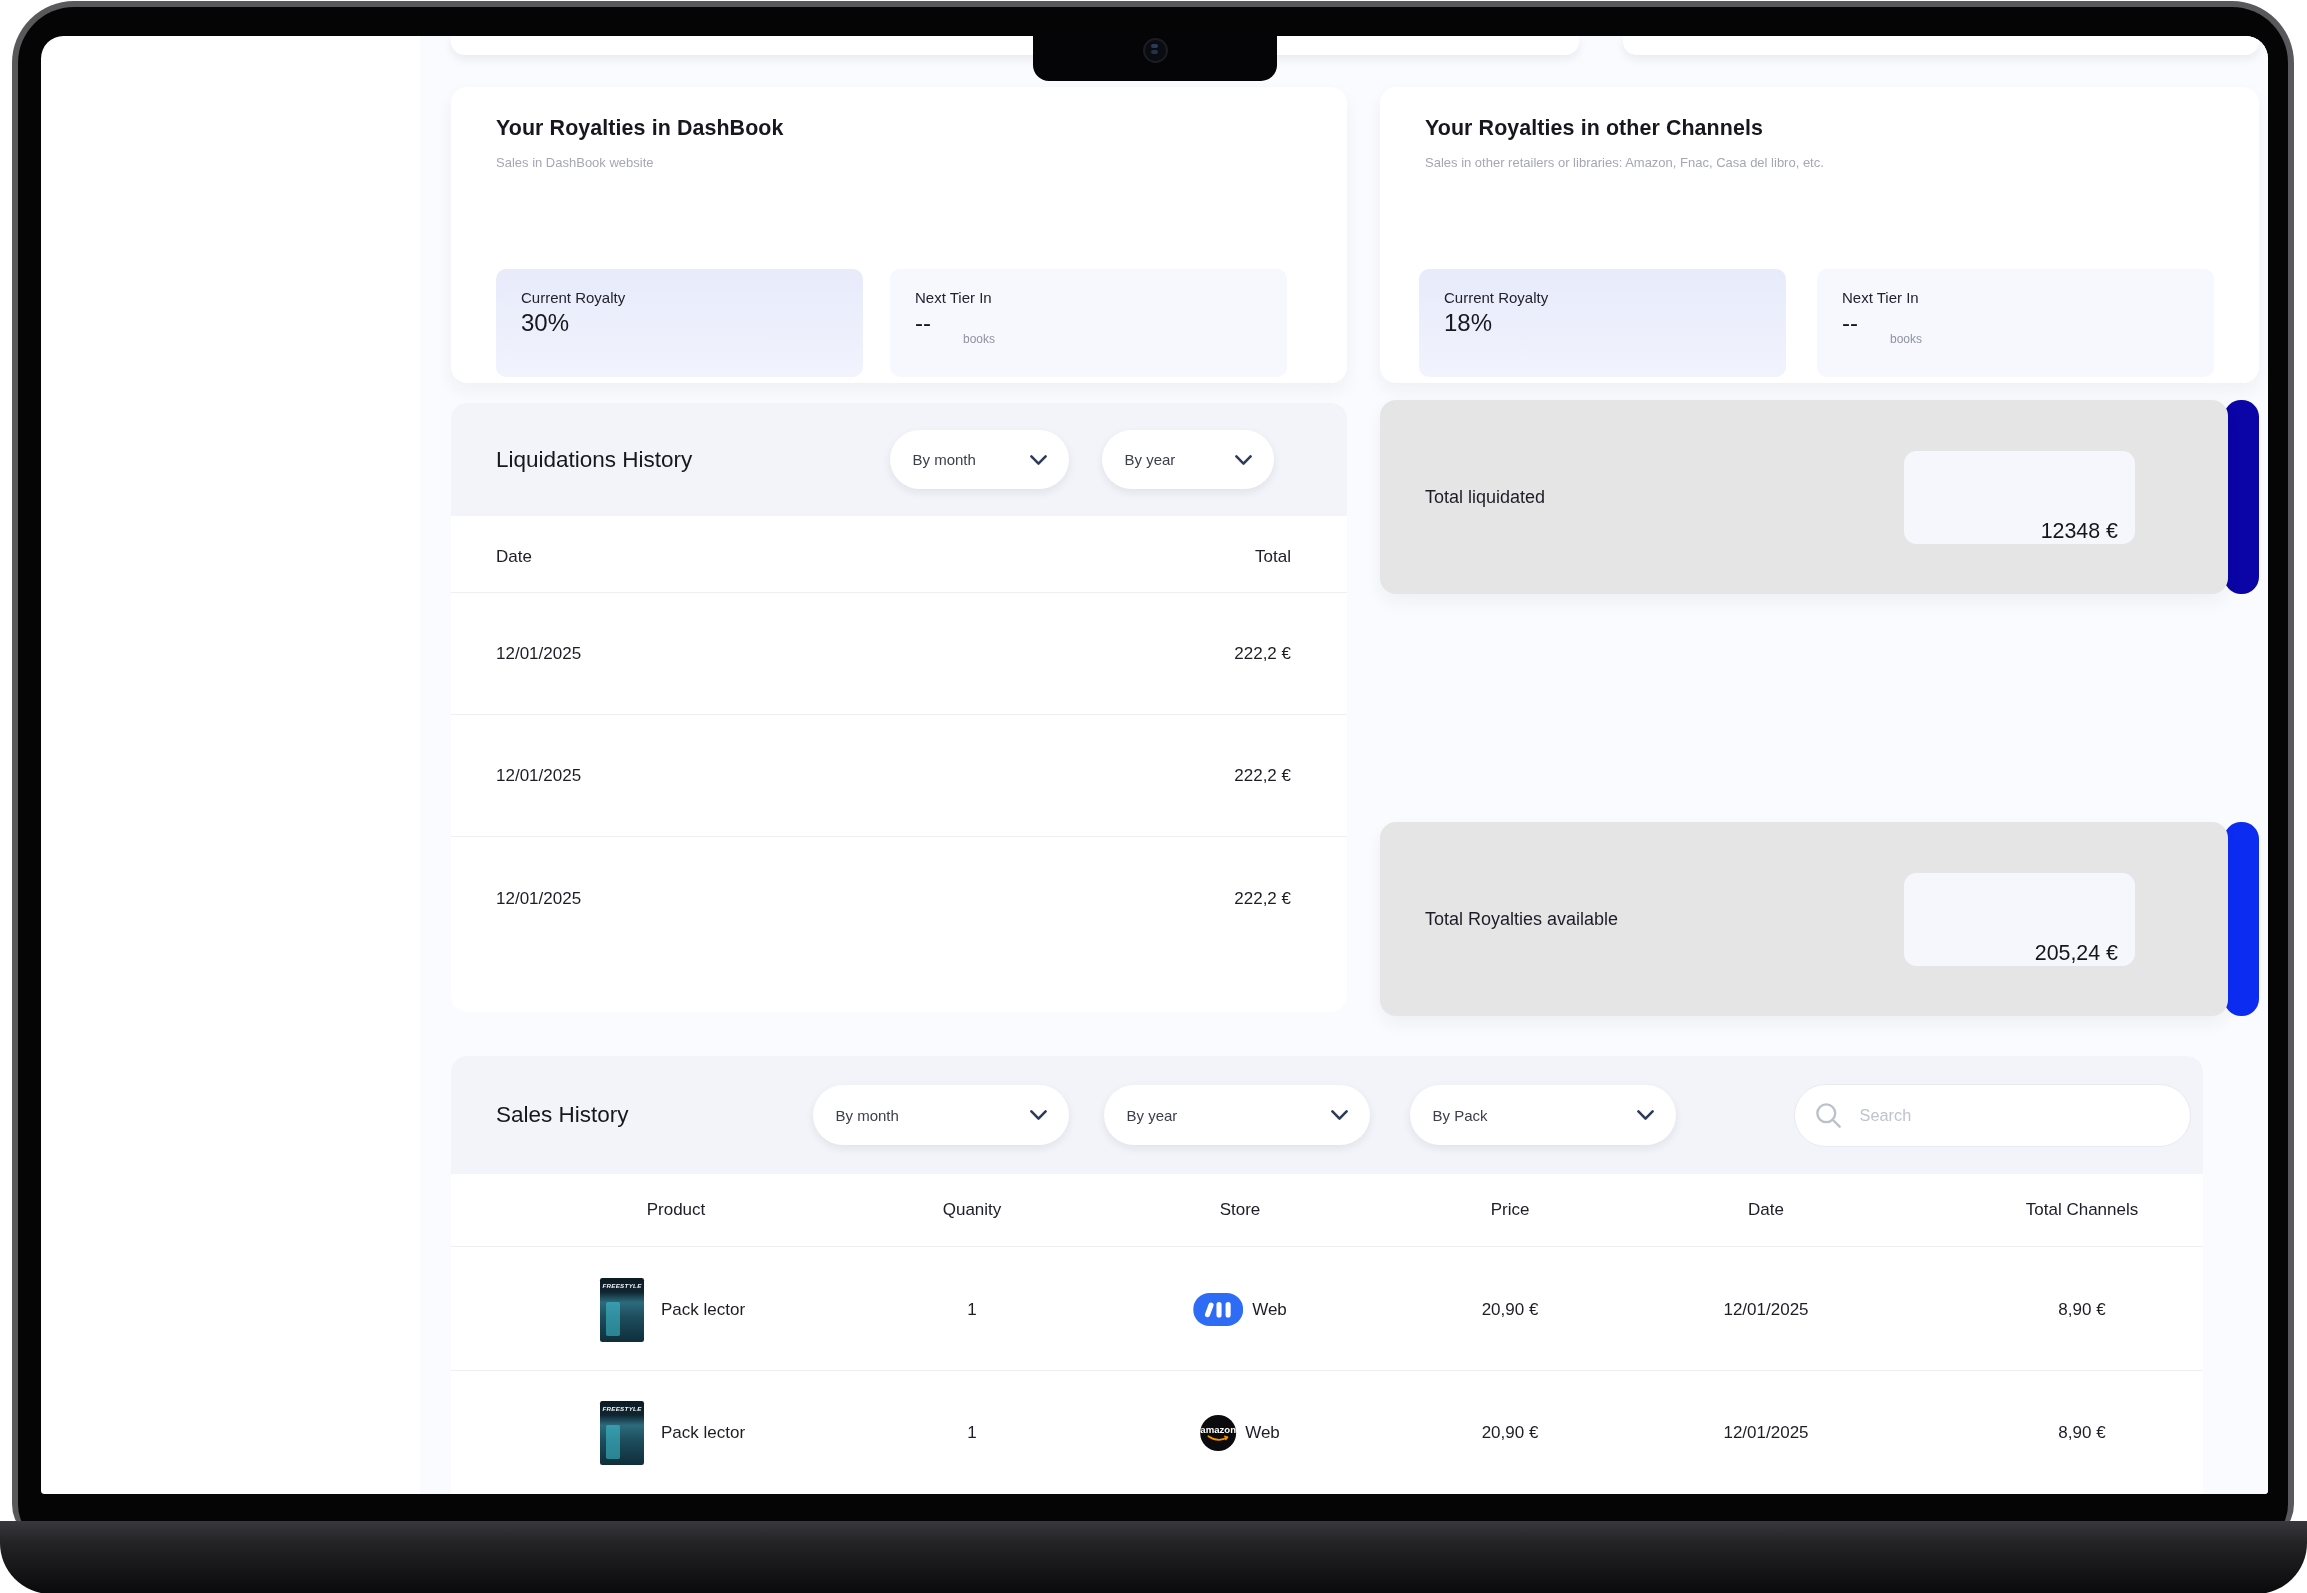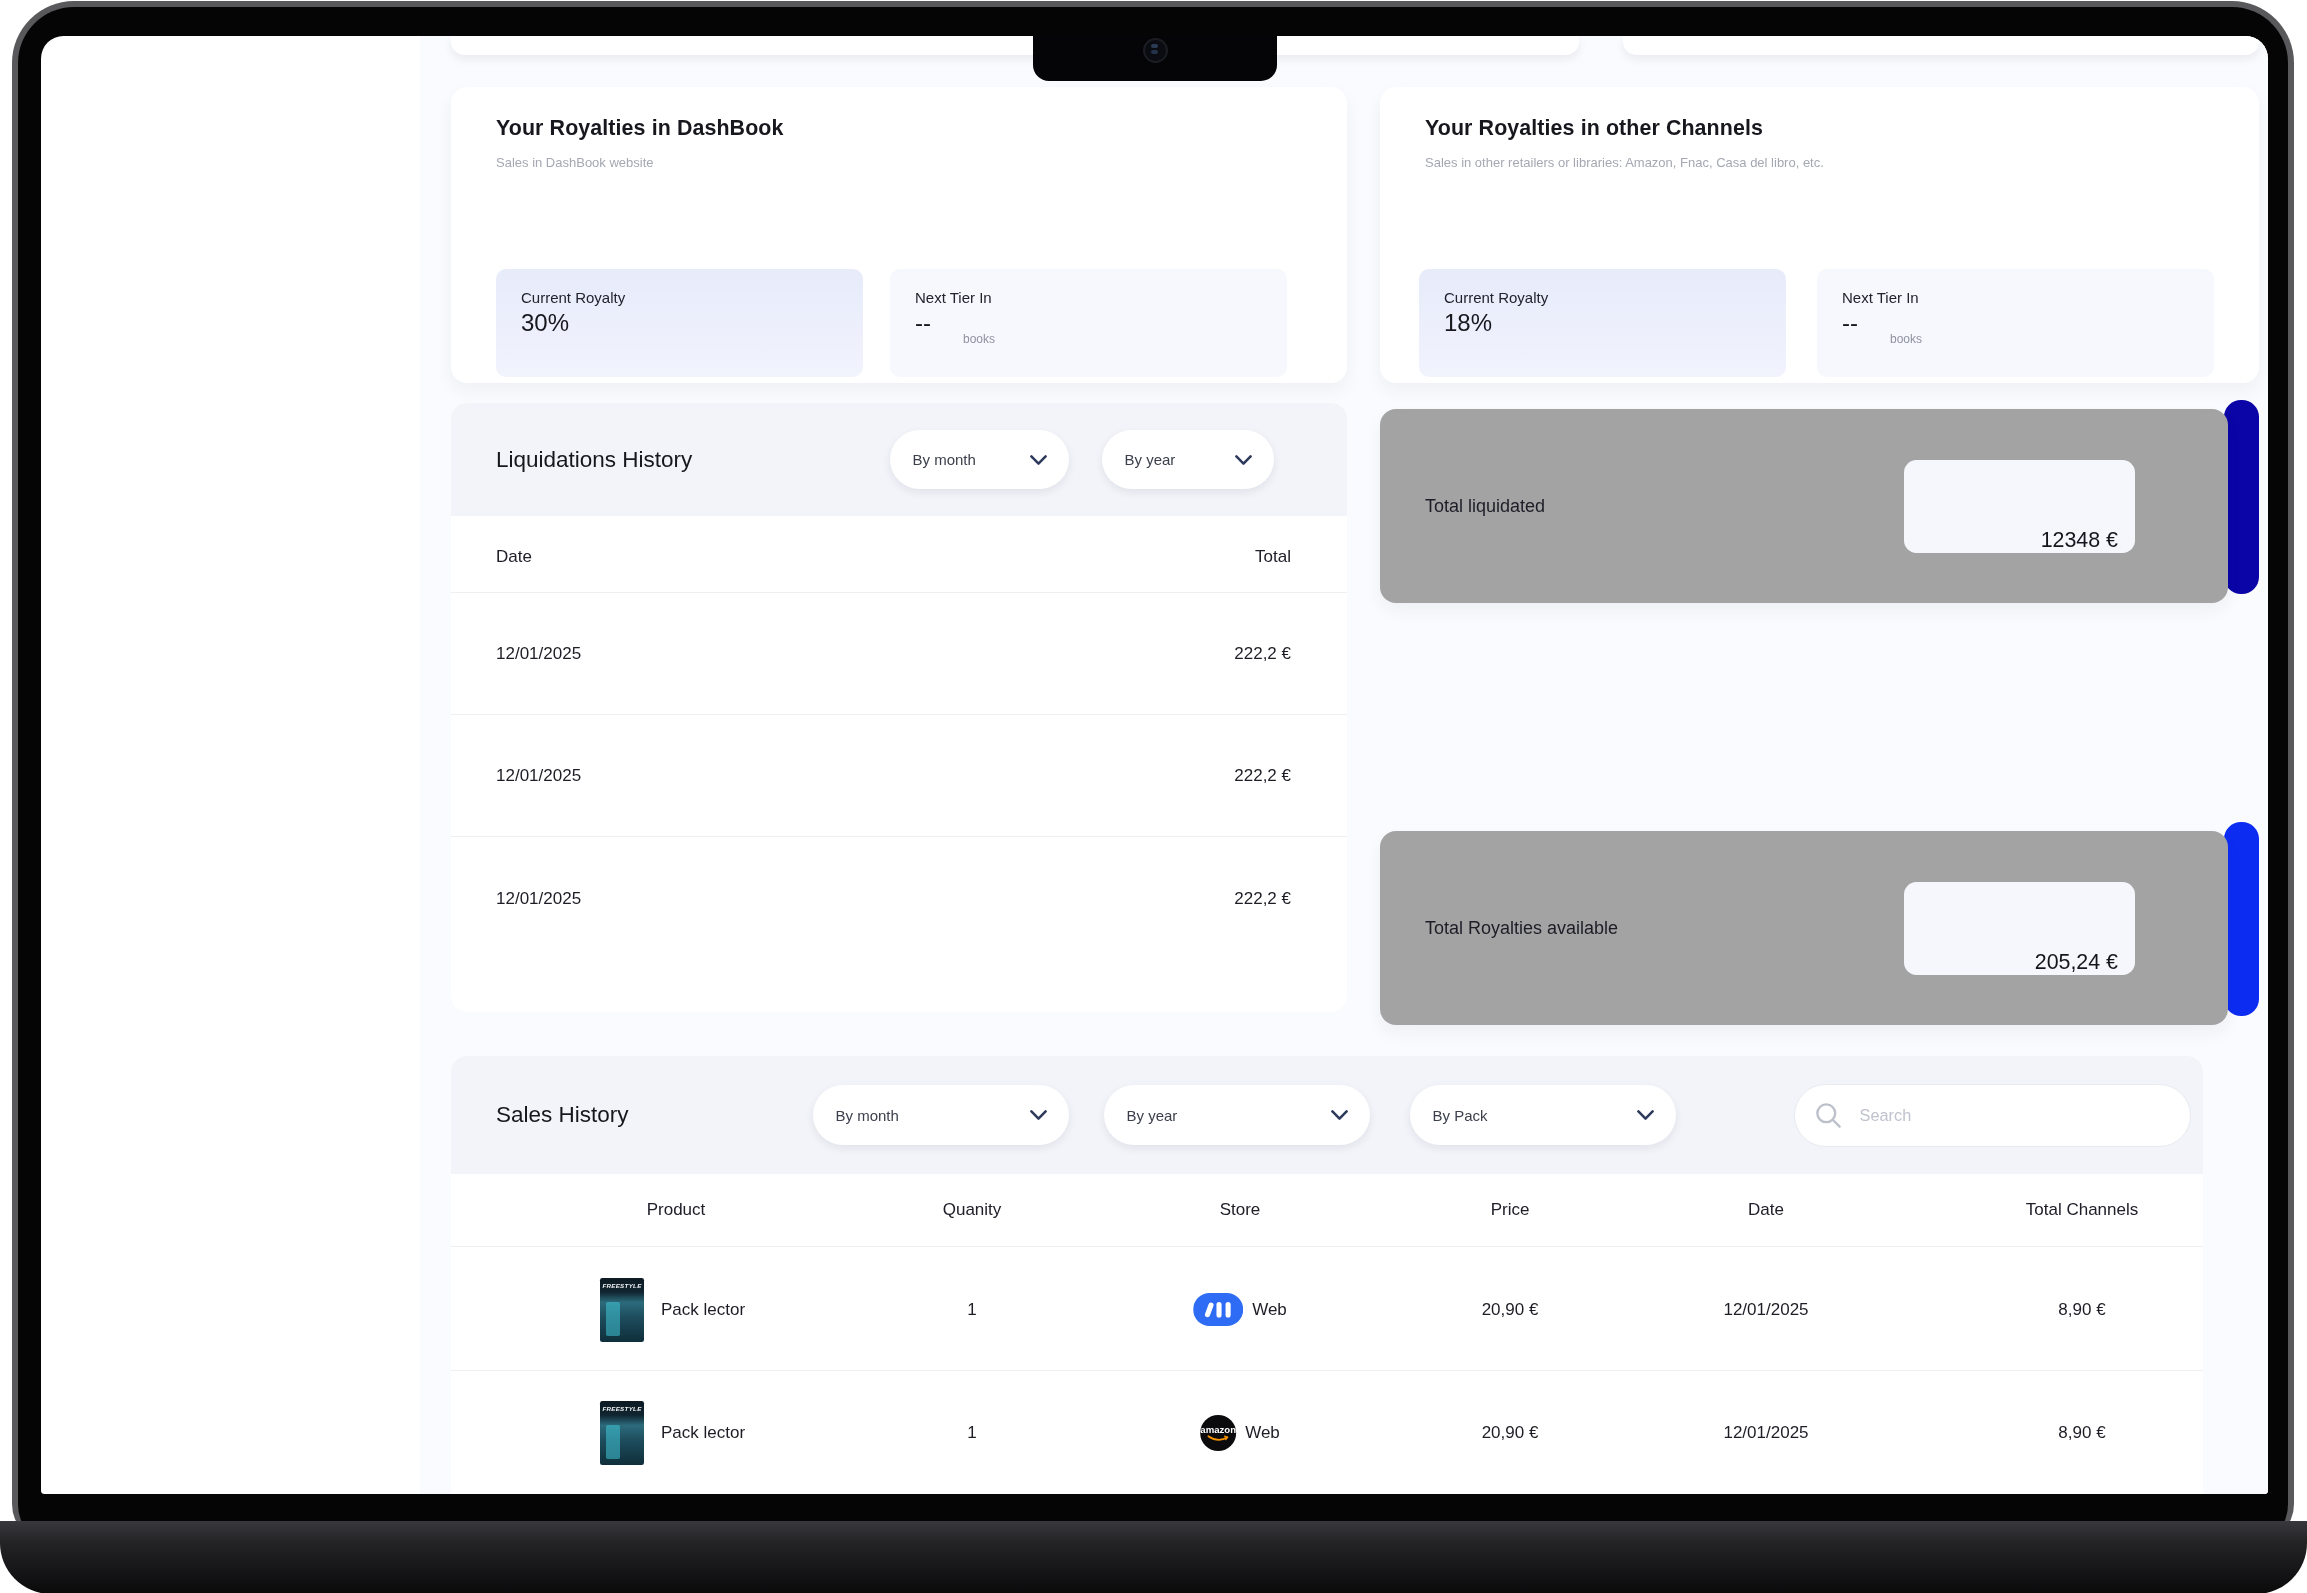--- a/index.html
+++ b/index.html
@@ -49,21 +49,21 @@
   .divider{position:absolute;left:0;width:100%;height:1.1px;background:#efeff3;}
 
   .liq-body{position:absolute;left:0;top:113px;width:100%;height:496px;background:#ffffff;border-radius:0 0 16px 16px;}
   .liq-row{position:absolute;left:0;width:100%;height:121px;}
   .liq-row .date{position:absolute;left:45px;top:50%;transform:translateY(-50%);font-size:17px;color:#1d1d26;}
   .liq-row .total{position:absolute;right:56px;top:50%;transform:translateY(-50%);font-size:17px;color:#1d1d26;}
 
   
   .stat{position:absolute;left:1339px;width:879px;height:194px;}
   .stat .bar{position:absolute;right:0;top:0;width:35px;height:100%;border-radius:17px;}
-  .stat .face{position:absolute;left:0;top:9px;width:848px;height:100%;background:#a3a3a3;border-radius:16px;
+  .stat .face{position:absolute;left:0;top:0;width:848px;height:100%;background:#e5e5e5;border-radius:16px;
               box-shadow:0 8px 17px rgba(25,30,70,0.05);}
   .stat .face .label{position:absolute;left:45px;top:50%;transform:translateY(-50%);font-size:18px;color:#1d1d27;}
   .stat .value-box{position:absolute;left:524px;top:51px;width:231px;height:93px;background:#f5f7fc;border-radius:12.4px;
                    display:flex;align-items:flex-end;justify-content:flex-end;padding-right:17px;}
   .stat .value-box span{font-size:21.4px;font-weight:500;color:#15151d;}
 
   
   .search-box{position:absolute;display:flex;align-items:center;background:#ffffff;border:1.1px solid #e9eaef;
               border-radius:33px;padding:0 19px;}
   .search-box svg{flex:0 0 auto;}

